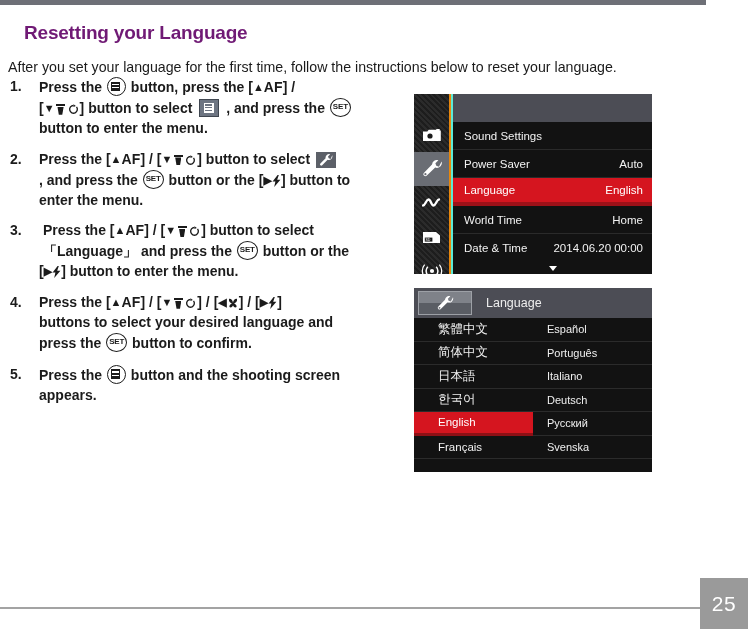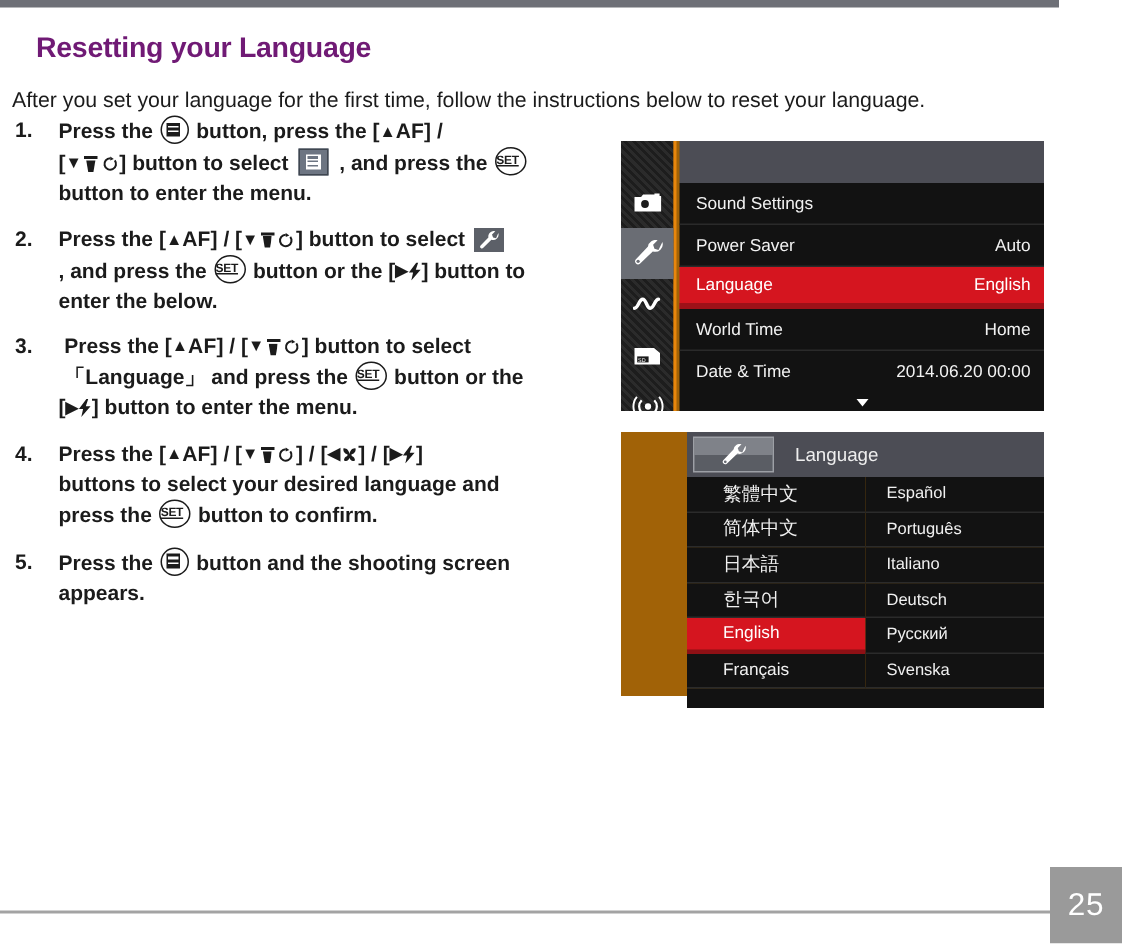--- a/index.html
+++ b/index.html
@@ -121,23 +121,23 @@
     border: 1.4px solid #1b1b1b;
     border-radius: 50%;
     position: relative;
     margin: 0 1px;
   }
   .btn-set .lbl {
     position: absolute;
     left: 0; right: 0; top: 2.2px;
     font-size: 8px;
     font-weight: bold;
+    text-align: center;
     letter-spacing: -.2px;
     font-family: "Liberation Sans", sans-serif;
-    text-decoration: underline;
   }
 
   .key {
     white-space: nowrap;
     font-weight: bold;
   }
   .key .arw { font-size: 11px; vertical-align: 1px; }
   .key .af  { letter-spacing: .1px; text-align: right; }
   .glyph-trash, .glyph-timer, .glyph-flash, .glyph-macro {
     display: inline-block;
@@ -192,22 +192,21 @@
     position: relative;
     margin: 0 2px;
   }
   .chip-wrench svg { position: absolute; left: 3px; top: 2px; }
 
   .bracket-jp { font-weight: bold; }
 
   
   .shot {
     position: absolute;
-    background: #a16207;
-    padding-left: 44px;
+    background: #5eead4;
   }
   .shot1 { left: 414px; top: 94px; width: 238px; height: 180px; }
   .shot2 { left: 414px; top: 288px; width: 238px; height: 176px; }
 
   .sidebar {
     position: absolute;
     left: 0; top: 0;
     width: 37px; height: 100%;
     background:
       repeating-linear-gradient(45deg, #1d1d1d 0 2px, #2b2b2b 2px 4px);
@@ -354,21 +353,21 @@
         <span class="chip-wrench"><svg width="14" height="12" viewBox="0 0 14 12">
               <path d="M13.2 1.3a3.6 3.6 0 0 1-4.6 4.5L3.2 11.2a1.2 1.2 0 0 1-1.8-1.6L6.6 4.3A3.6 3.6 0 0 1 11.2.2L9 2.4l.7 1.9 2 .6z" fill="#ffffff"></path>
             </svg></span><br>
         <span>, and press the</span>
         <span class="btn-set"><span class="lbl">SET</span></span>
         <span>button or the</span>
         <span class="key">[<span class="arw">▶</span><svg class="glyph-flash" viewBox="0 0 9 12">
               <path d="M5.6 0 L0.6 6.6 L3.4 6.6 L2.2 12 L8.4 4.8 L5.2 4.8 L6.8 0 Z" fill="#1b1b1b"></path>
             </svg>]</span>
         <span>button to</span><br>
-        <span>enter the below.</span>
+        <span>enter the menu.</span>
       </span>
     </li>
 
     <li>
       <span class="num">3.</span>
       <span class="step-body">&nbsp;<span>Press the</span>
         <span class="key">[<span class="arw">▲</span><span class="af">AF</span>]</span>
         <span>/</span>
         <span class="key">[<span class="arw">▼</span><span class="glyph-trash"></span><svg class="glyph-timer" viewBox="0 0 12 12">
               <path d="M6 1.6a4.2 4.2 0 1 0 3.3 1.6" fill="none" stroke="#1b1b1b" stroke-width="1.5"></path>

